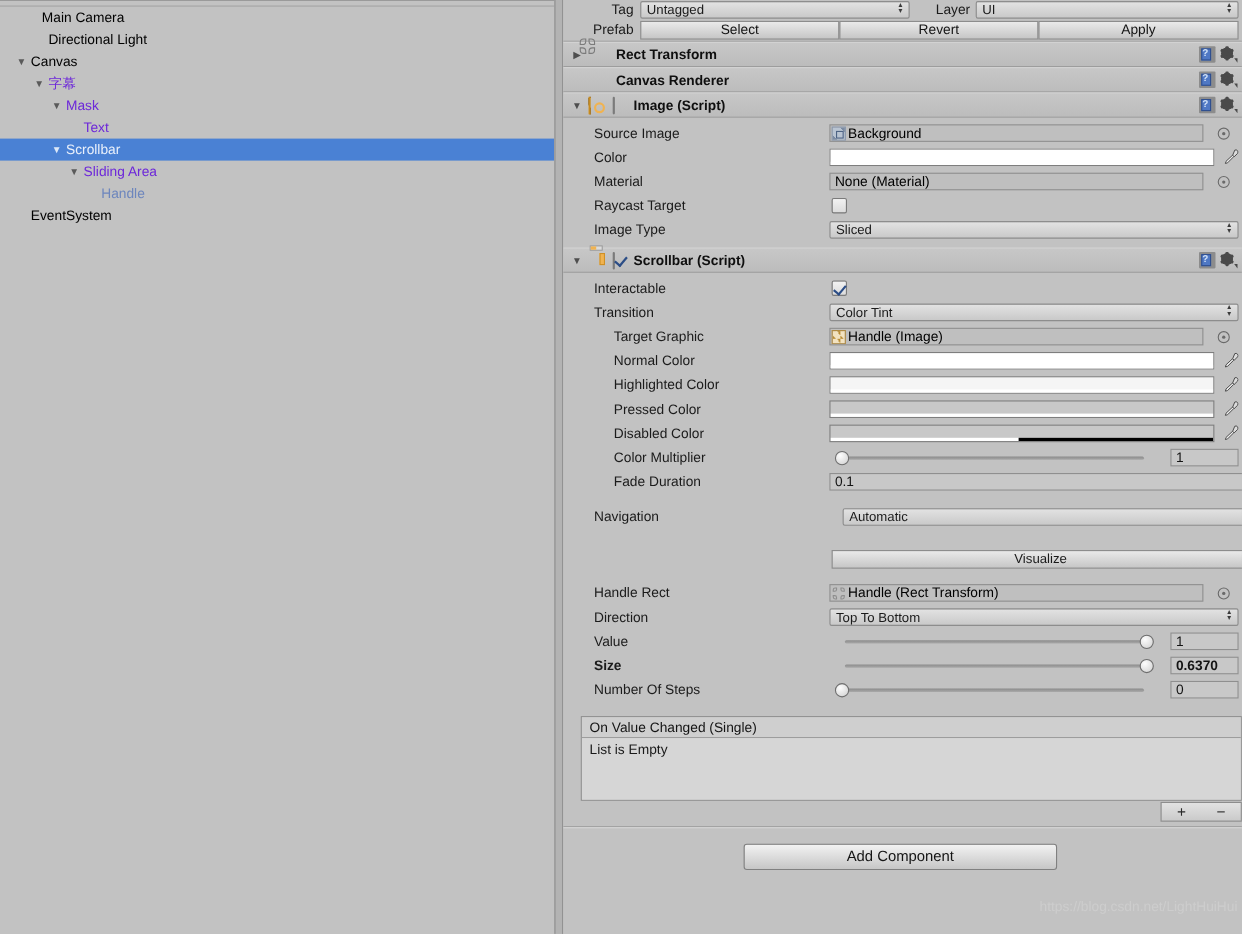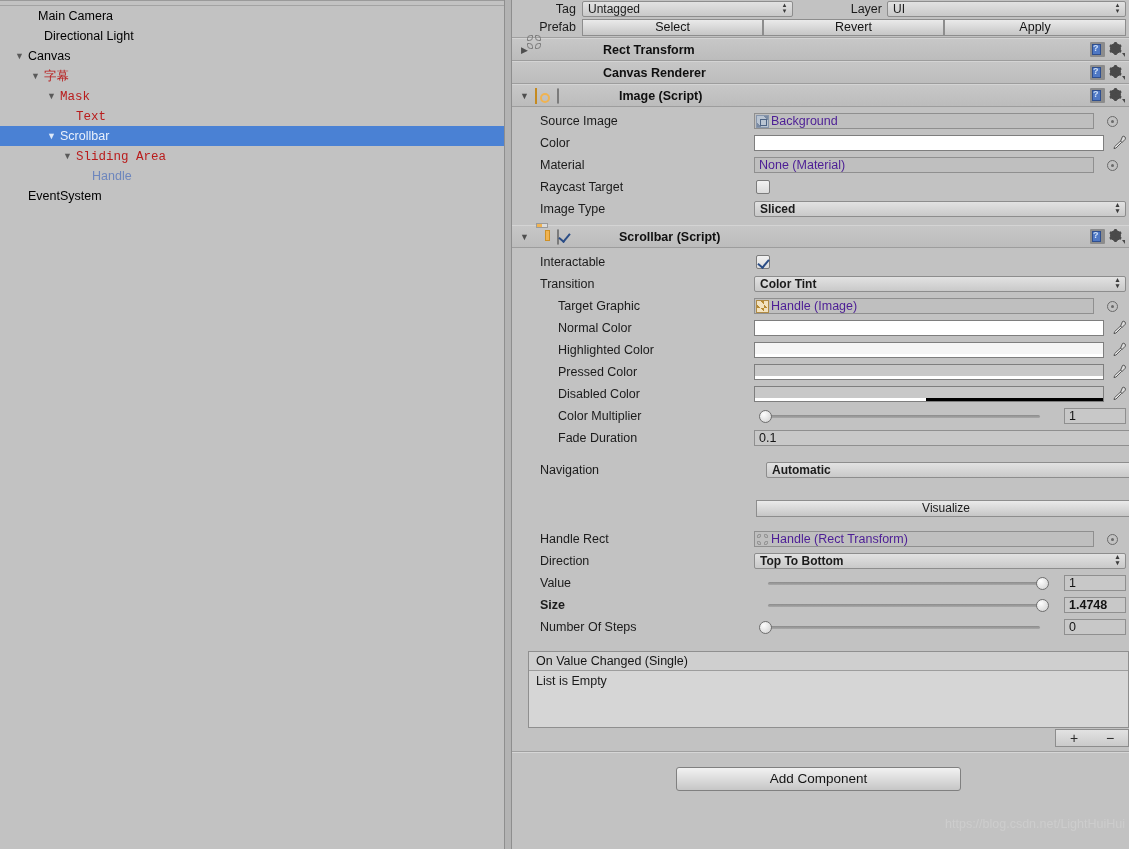--- a/index.html
+++ b/index.html
@@ -35,21 +35,21 @@
     position: absolute;
     width: 11px; height: 20px;
     line-height: 20px;
     text-align: center;
     font-size: 9px;
     color: #5a5a5a;
   }
   .h-row.selected .tri { color: #dce8f8; }
   .h-label { display: inline-block; }
   .h-label.sel { color: #e9f0fb; }
-  .h-label.blue { color: #b91c1c; font-family: Liberation Mono, monospace; }
+  .h-label.blue { color: #6d28d9; }
   .h-label.lightblue { color: #6d86bd; }
 
   
   #h-top {
     position: absolute; left: 0; top: 0; width: 504px; height: 5px;
     background: #c2c2c2;
   }
   #h-top-line {
     position: absolute; left: 0; top: 4px; width: 504px; height: 1px;
     background: #a3a3a3;
@@ -135,21 +135,20 @@
   }
   .comp-head .foldout {
     position: absolute; left: 6px; top: 0;
     width: 13px; height: 23px; line-height: 23px;
     text-align: center; font-size: 9px; color: #4e4e4e;
   }
   .comp-title {
     position: absolute; top: 0; height: 23px; line-height: 23px;
     font-weight: bold; font-size: 12.5px; color: #0f0f0f;
     white-space: nowrap;
-    margin-left: 43px;
   }
   .comp-right {
     position: absolute; right: 4px; top: 3px;
     display: flex; align-items: center; gap: 4px;
   }
 
   
   .ico-help { width: 15px; height: 15px; position: relative; }
   .ico-help .bk {
     position: absolute; left: 0; top: 0; width: 15px; height: 15px;
@@ -275,21 +274,21 @@
 
   .field-objref {
     position: absolute; left: 242px; top: 3px;
     width: 340px; height: 16px;
     background: #bfbfbf;
     border: 1px solid #8f8f8f;
     display: flex; align-items: center; gap: 2px;
     padding-left: 1px;
     overflow: hidden;
   }
-  .field-objref .txt { font-size: 12.5px; color: #4c1d95; white-space: nowrap; }
+  .field-objref .txt { font-size: 12.5px; color: #000000; white-space: nowrap; }
   .objdot {
     position: absolute; left: 595px; top: 6px;
     width: 11px; height: 11px; border-radius: 50%;
     border: 1.5px solid #6a6a6a;
   }
   .objdot::after {
     content: ""; position: absolute; left: 2.5px; top: 2.5px;
     width: 3px; height: 3px; border-radius: 50%; background: #6a6a6a;
   }
 
@@ -297,21 +296,21 @@
     position: absolute; left: 242px; top: 3px;
     width: 382px; height: 16px;
     background: #c8c8c8; border: 1px solid #8f8f8f;
     line-height: 14px; padding-left: 4px;
     font-size: 12.5px; color: #141414;
     overflow: hidden; white-space: nowrap;
   }
 
   .field-popup {
     position: absolute; left: 242px; top: 3px;
-    width: 368px; height: 16px; font-weight: bold;
+    width: 368px; height: 16px;
   }
 
   
   .colorfield {
     position: absolute; left: 242px; top: 3px;
     width: 350px; height: 16px;
     border: 1px solid #7e7e7e;
     background: #fff;
     overflow: hidden;
   }
@@ -455,21 +454,21 @@
         <div class="h-row"><span class="h-label" style="margin-left: 28px;">EventSystem</span></div>
       </div>
   </div>
 
   <div id="divider"></div>
 
   <div id="inspector">
 
     <div class="taglayer">
       <div class="lbl-right" style="left:8px;width:56px;">Tag</div>
-      <div class="popup" style="left:70px;top:1px;width:211px;">
+      <div class="popup" style="left:70px;top:1px;width:245px;">
         <span>Untagged</span>
         <span class="updown">
             <i>▴</i>
             <i>▾</i>
           </span>
       </div>
       <div class="lbl-right" style="left:320px;width:50px;">Layer</div>
       <div class="popup" style="left:375px;top:1px;width:239px;">
         <span>UI</span>
         <span class="updown">
@@ -795,21 +794,21 @@
       </span>
       <span class="numfield">1</span>
     </div>
 
     <div class="prow">
       <span class="plabel bold">Size</span>
       <span class="sliderwrap">
         <span class="track"></span>
         <span class="knob" style="left:278px;"></span>
       </span>
-      <span class="numfield bold">1.4748</span>
+      <span class="numfield bold">0.6370</span>
     </div>
 
     <div class="prow">
       <span class="plabel">Number Of Steps</span>
       <span class="sliderwrap">
         <span class="track"></span>
         <span class="knob" style="left:1px;"></span>
       </span>
       <span class="numfield">0</span>
     </div>

